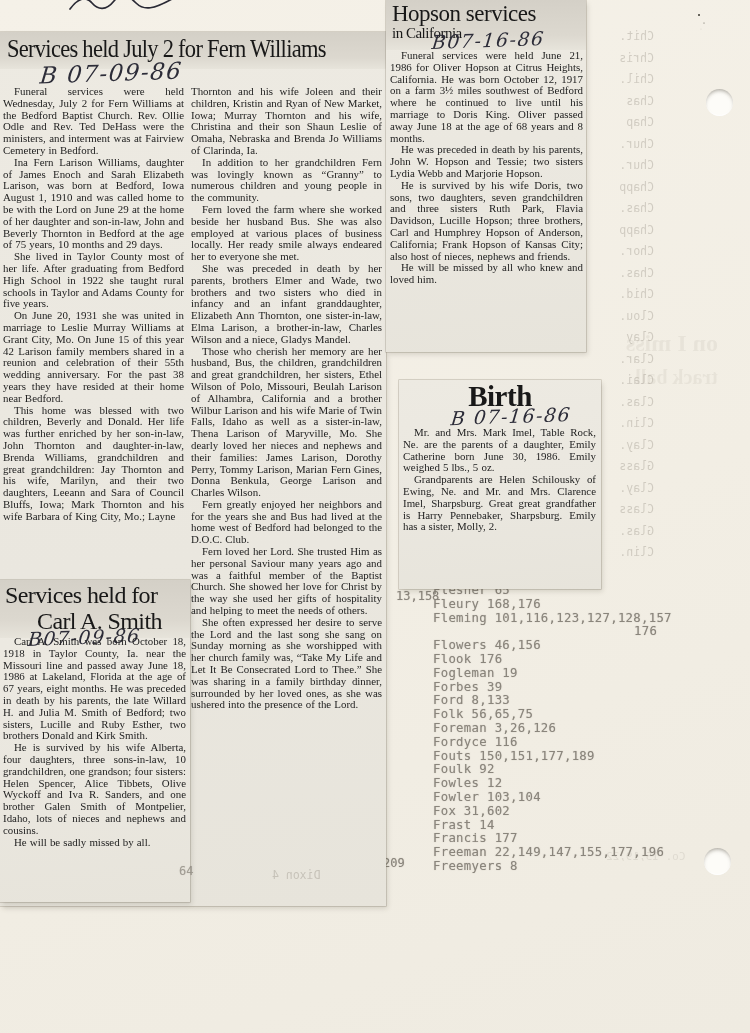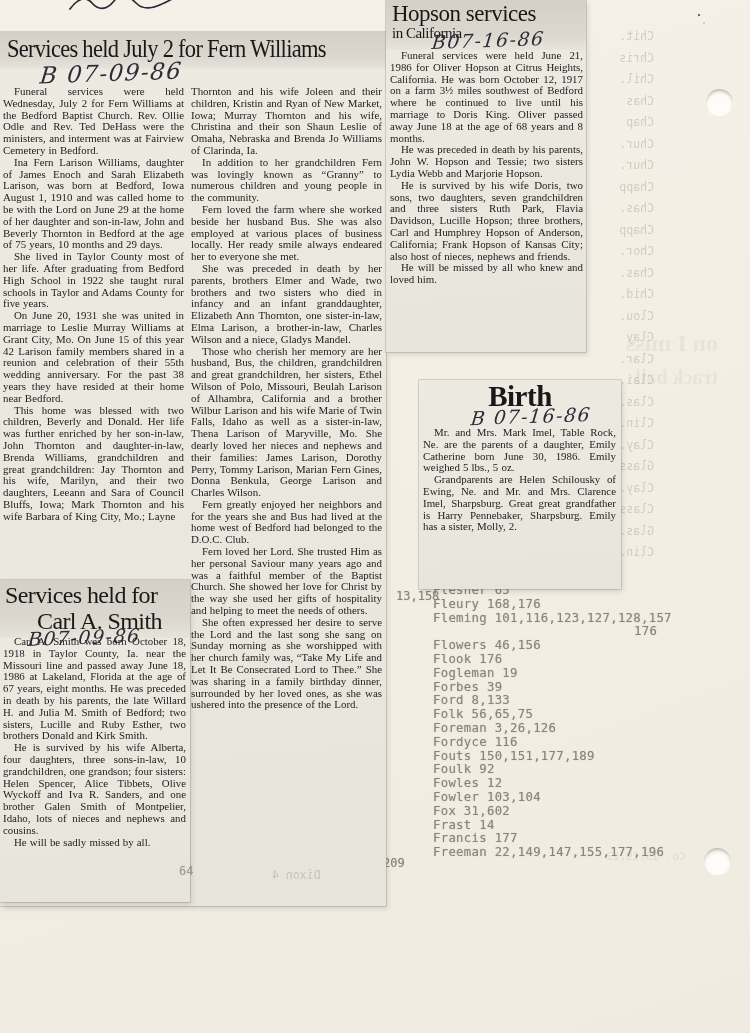--- a/index.html
+++ b/index.html
@@ -99,20 +99,21 @@
       <div class="idx-line">Foreman 3,26,126</div>
       <div class="idx-line">Fordyce 116</div>
       <div class="idx-line">Fouts 150,151,177,189</div>
       <div class="idx-line">Foulk 92</div>
       <div class="idx-line">Fowles 12</div>
       <div class="idx-line">Fowler 103,104</div>
       <div class="idx-line">Fox 31,602</div>
       <div class="idx-line">Frast 14</div>
       <div class="idx-line">Francis 177</div>
       <div class="idx-line">Freeman 22,149,147,155,177,196</div>
+      <div class="idx-line">Freemyers 8</div>
     </div>
   <div class="margin-note type" style="left:396px;top:589px;">13,158</div>
   <div class="margin-note type" style="left:383px;top:856px;">209</div>
   <div class="margin-note type" style="left:179px;top:864px;z-index:4;opacity:.75;">64</div>
 
   <div class="clip" style="left:0;top:4px;width:386px;height:874px;z-index:2;margin-top:28px;">
     <div class="strip" style="height:37px;"></div>
     <div class="headline" style="left:7px;top:3px;font-size:25px;letter-spacing:-.8px;transform:scaleX(.9);transform-origin:left top;">Services held July 2 for Fern Williams</div>
     <div class="hand" style="left:40px;top:28px;font-size:23px;">B 07-09-86</div>
     <div class="np-col" style="left:3px;top:54px;width:181px;height:528px;">
@@ -156,21 +157,21 @@
     <div class="hand" style="left:46px;top:29px;font-size:19px;">B07-16-86</div>
     <div class="np-col" style="left:4px;top:50px;width:193px;height:296px;">
 
     <p class="np">Funeral services were held June 21, 1986 for Oliver Hopson at Citrus Heights, California. He was born October 12, 1917 on a farm 3½ miles southwest of Bedford where he continued to live until his marriage to Doris King. Oliver passed away June 18 at the age of 68 years and 8 months.</p>
         <p class="np">He was preceded in death by his parents, John W. Hopson and Tessie; two sisters Lydia Webb and Marjorie Hopson.</p>
         <p class="np">He is survived by his wife Doris, two sons, two daughters, seven grandchildren and three sisters Ruth Park, Flavia Davidson, Lucille Hopson; three brothers, Carl and Humphrey Hopson of Anderson, California; Frank Hopson of Kansas City; also host of nieces, nephews and friends.</p>
         <p class="np">He will be missed by all who knew and loved him.</p>
       </div>
   </div>
 
-  <div class="clip" style="left:419px;top:380px;width:202px;height:209px;z-index:3;">
+  <div class="clip" style="left:399px;top:380px;width:202px;height:209px;z-index:3;">
     <div class="headline" style="left:0;top:0;width:202px;text-align:center;font-size:29px;font-weight:600;letter-spacing:-.5px;">Birth</div>
     <div class="hand" style="left:52px;top:25px;font-size:19px;">B 07-16-86</div>
     <div class="np-col" style="left:4px;top:47px;width:193px;height:158px;">
 
     <p class="np">Mr. and Mrs. Mark Imel, Table Rock, Ne. are the parents of a daughter, Emily Catherine born June 30, 1986. Emily weighed 5 lbs., 5 oz.</p>
         <p class="np">Grandparents are Helen Schilousky of Ewing, Ne. and Mr. and Mrs. Clarence Imel, Sharpsburg. Great great grandfather is Harry Pennebaker, Sharpsburg. Emily has a sister, Molly, 2.</p>
       </div>
   </div>
 
   <div class="hole" style="left:706px;top:89px;"></div>

